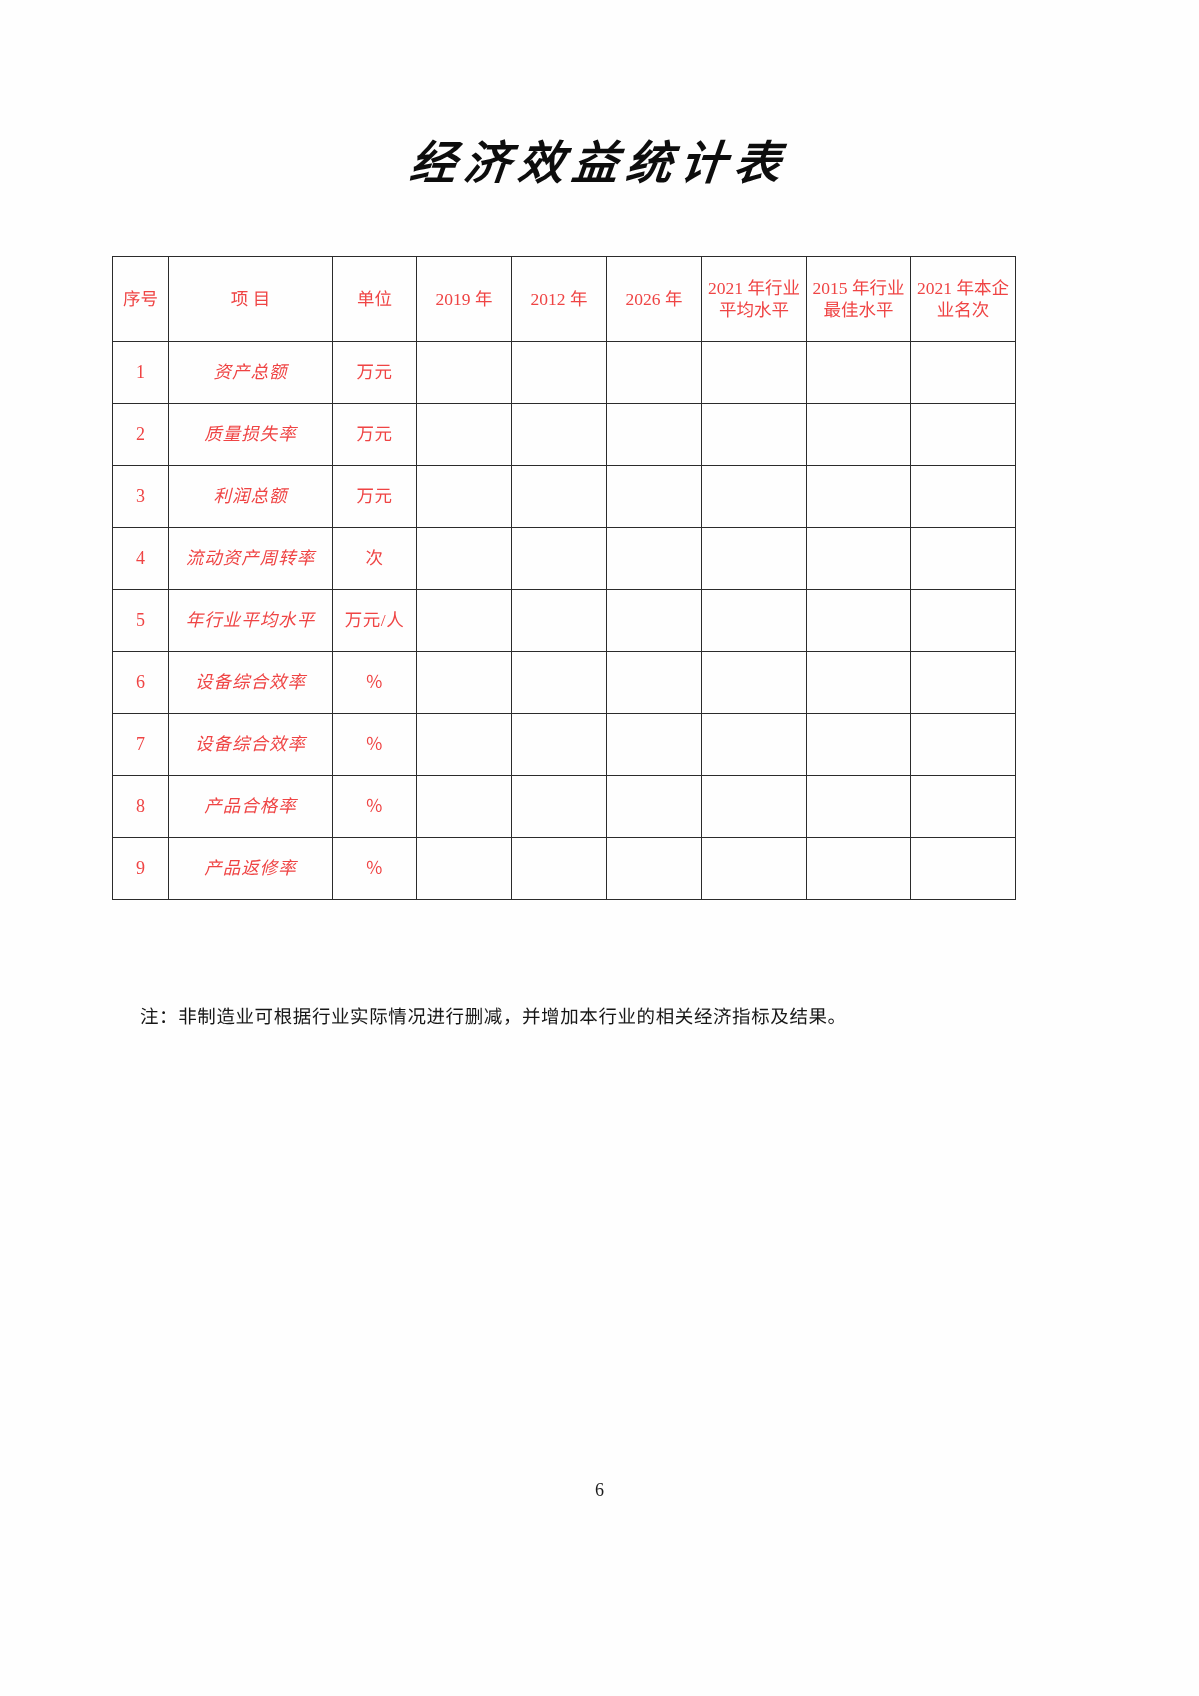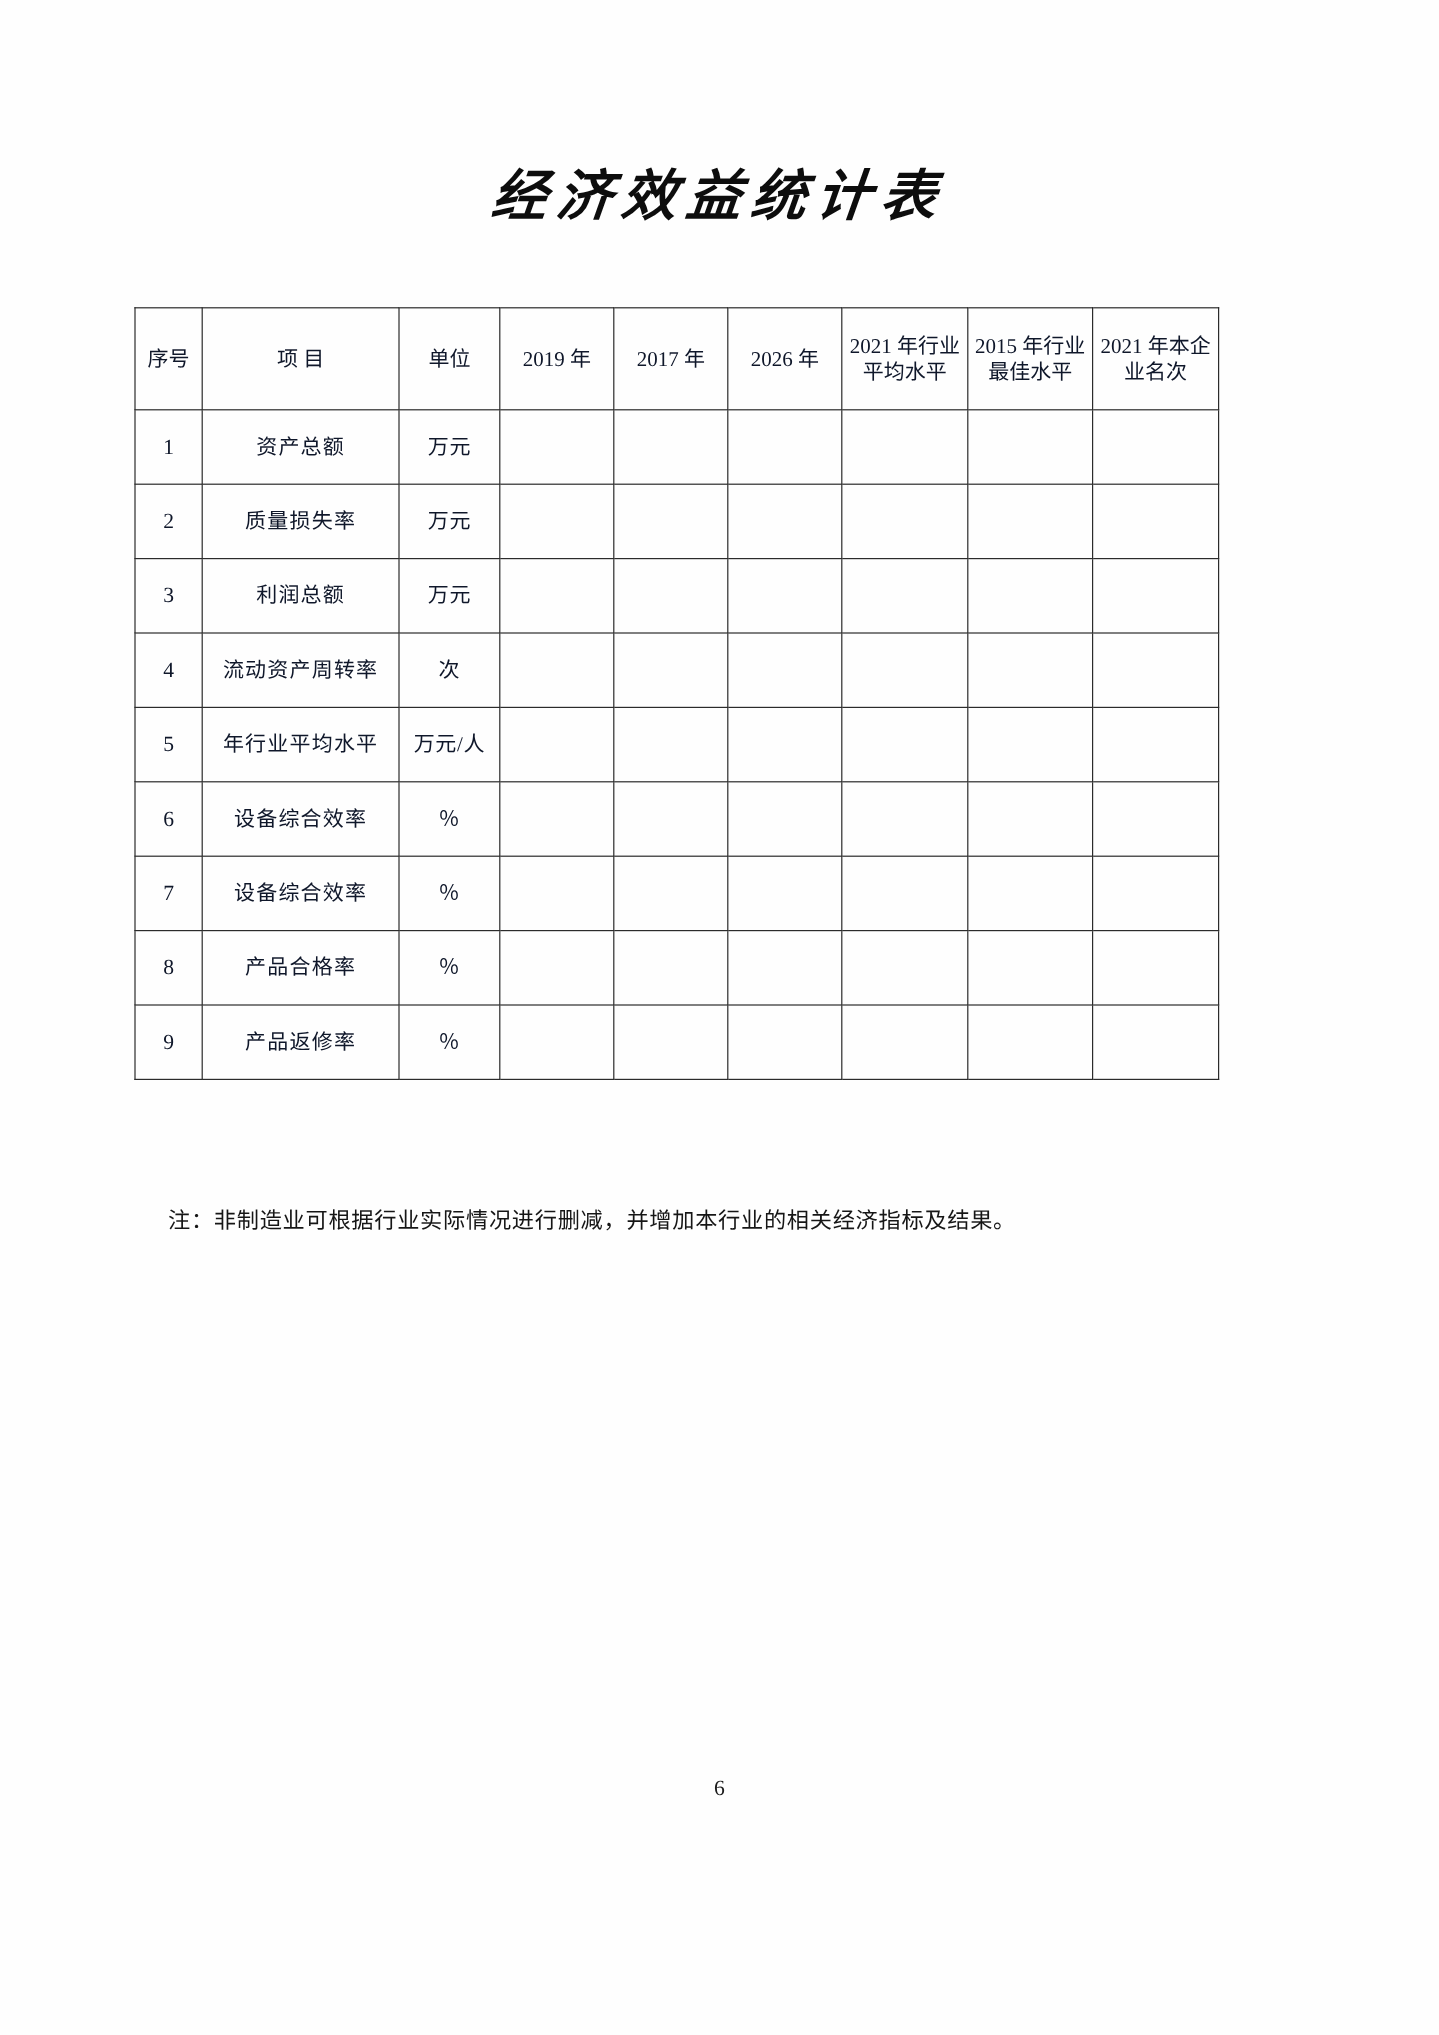--- a/index.html
+++ b/index.html
@@ -46,21 +46,21 @@
     top: 256px;
     left: 112px;
     width: 903px;
   }
 
   table.stats {
     border-collapse: collapse;
     table-layout: fixed;
     width: 903px;
     font-size: 17.5px;
-    color: #0f172a;
+    color: #ef4444;
   }
 
   table.stats th,
   table.stats td {
     border: 1.1px solid #2b2b2b;
     text-align: center;
     vertical-align: middle;
     padding: 2px 3px;
     line-height: 1.28;
     font-weight: normal;
@@ -69,21 +69,21 @@
   thead th {
     height: 80px;
     font-size: 17.5px;
   }
 
   tbody td {
     height: 57px;
   }
 
   td.idx  { font-size: 18px; font-family: "Liberation Serif", serif; }
-  td.item { letter-spacing: 1px; }
+  td.item { letter-spacing: 1px; font-style: italic; }
   td.unit { letter-spacing: 0.5px; }
   td.blank { }
 
   
   col.c-idx   { width: 56px; }
   col.c-item  { width: 164px; }
   col.c-unit  { width: 84px; }
   col.c-y2019 { width: 95px; }
   col.c-y2020 { width: 95px; }
   col.c-y2021 { width: 95px; }
@@ -135,21 +135,21 @@
         <col class="c-avg">
           <col class="c-best">
           <col class="c-rank">
       </colgroup>
       <thead>
         <tr>
           <th>序号</th>
           <th>项  目</th>
           <th>单位</th>
           <th>2019 年</th>
-          <th>2017 年</th>
+          <th>2012 年</th>
           <th>2026 年</th>
           <th>2021 年行业平均水平</th>
           <th>2015 年行业最佳水平</th>
           <th>2021 年本企业名次</th>
         </tr>
       </thead>
       <tbody id="table-body">
           <tr>
             <td class="idx">1</td>
             <td class="item">资产总额</td>

